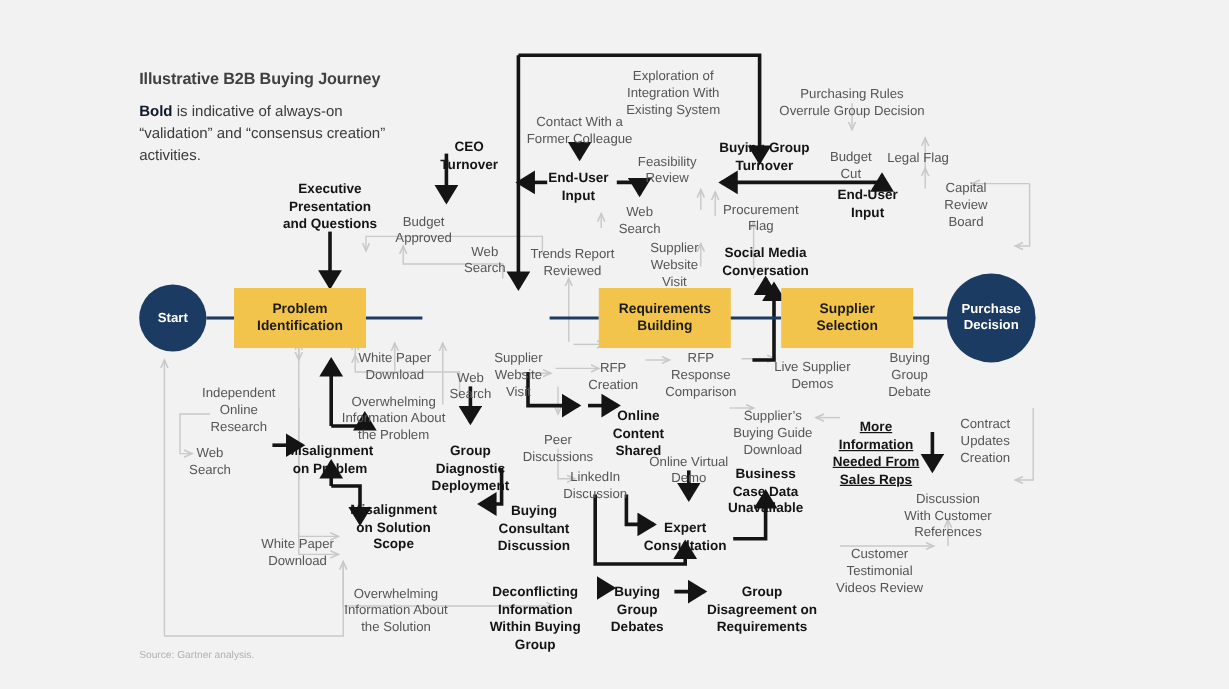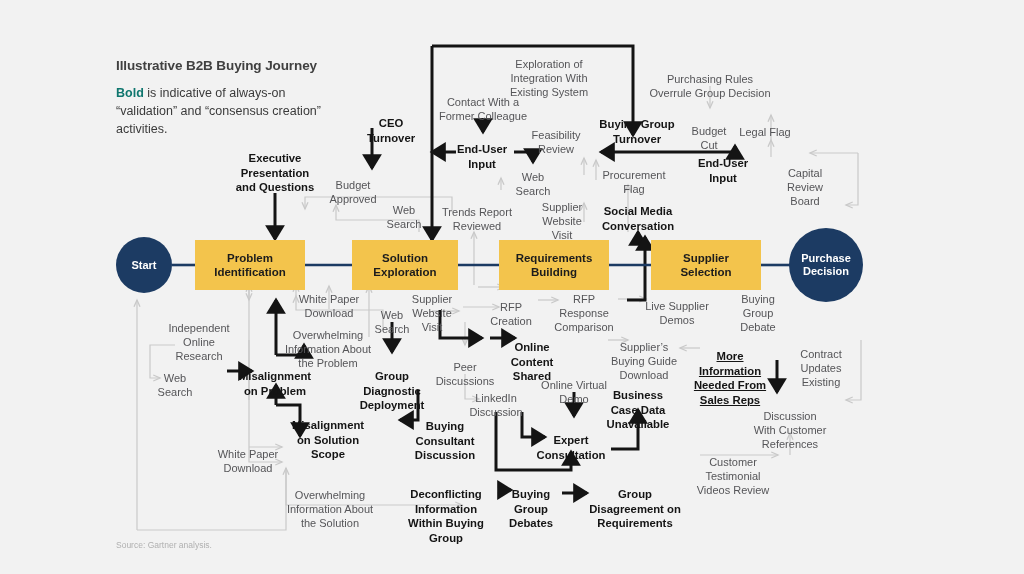--- a/index.html
+++ b/index.html
@@ -15,21 +15,21 @@
   svg.arrows{position:absolute;left:0;top:0;width:1024px;height:574px;pointer-events:none;}
 
   .hdr-title{
     position:absolute;left:116px;top:58px;
     font-size:13.5px;font-weight:bold;color:#404040;letter-spacing:-0.1px;
   }
   .hdr-sub{
     position:absolute;left:116px;top:84px;width:210px;
     font-size:12.5px;line-height:18px;color:#3a3a3a;
   }
-  .hdr-sub b{color:#0f766e;font-weight:bold;}
+  .hdr-sub b{color:#0f172a;font-weight:bold;}
 
   .stage{
     position:absolute;
     background:#f3c44c;
     display:flex;align-items:center;justify-content:center;
     text-align:center;
     font-size:11.5px;font-weight:bold;line-height:14px;color:#1c1c1c;
     box-sizing:border-box;
   }
   .endpoint{
@@ -177,24 +177,20 @@
   <div class="hdr-title">Illustrative B2B Buying Journey</div>
   <div class="hdr-sub"><b>Bold</b><span> is indicative of always-on “validation” and “consensus creation” activities.</span></div>
 
   <div class="endpoint" style="left:116px;top:237px;width:56px;height:56px;">
     <span style="white-space: pre-line;">Start</span>
   </div>
   <div class="stage" style="left:195px;top:240px;width:110px;height:50px;">
     <span style="white-space: pre-line;">Problem
 Identification</span>
   </div>
-  <div class="stage" style="left:352px;top:240px;width:106px;height:50px;">
-    <span style="white-space: pre-line;">Solution
-Exploration</span>
-  </div>
   <div class="stage" style="left:499px;top:240px;width:110px;height:50px;">
     <span style="white-space: pre-line;">Requirements
 Building</span>
   </div>
   <div class="stage" style="left:651px;top:240px;width:110px;height:50px;">
     <span style="white-space: pre-line;">Supplier
 Selection</span>
   </div>
   <div class="endpoint" style="left:789px;top:228px;width:74px;height:74px;">
     <span style="white-space: pre-line;">Purchase
@@ -206,21 +202,21 @@
 Turnover</div>
       <div class="node" style="left: 353px; top: 178px; width: 80px;">Budget
 Approved</div>
       <div class="node bold" style="left: 275px; top: 151px; width: 120px;">Executive
 Presentation
 and Questions</div>
       <div class="node" style="left: 404px; top: 203px; width: 60px;">Web
 Search</div>
       <div class="node" style="left: 483px; top: 95px; width: 130px;">Contact With a
 Former Colleague</div>
-      <div class="node" style="left: 549px; top: 57px; width: 130px;">Exploration of
+      <div class="node" style="left: 561px; top: 57px; width: 130px;">Exploration of
 Integration With
 Existing System</div>
       <div class="node bold" style="left: 482px; top: 142px; width: 90px;">End-User
 Input</div>
       <div class="node" style="left: 556px; top: 128px; width: 80px;">Feasibility
 Review</div>
       <div class="node" style="left: 533px; top: 170px; width: 60px;">Web
 Search</div>
       <div class="node" style="left: 477px; top: 205px; width: 110px;">Trends Report
 Reviewed</div>
@@ -233,21 +229,21 @@
 Flag</div>
       <div class="node bold" style="left: 638px; top: 204px; width: 110px;">Social Media
 Conversation</div>
       <div class="node" style="left: 710px; top: 72px; width: 170px;">Purchasing Rules
 Overrule Group Decision</div>
       <div class="node" style="left: 709px; top: 124px; width: 70px;">Budget
 Cut</div>
       <div class="node" style="left: 765px; top: 125px; width: 80px;">Legal Flag</div>
       <div class="node bold" style="left: 723px; top: 156px; width: 90px;">End-User
 Input</div>
-      <div class="node" style="left: 805px; top: 166px; width: 70px;">Capital
+      <div class="node" style="left: 805px; top: 150px; width: 70px;">Capital
 Review
 Board</div>
     </div>
   <div id="nodes-below">
       <div class="node" style="left: 199px; top: 321px; width: 100px;">Independent
 Online
 Research</div>
       <div class="node" style="left: 175px; top: 371px; width: 60px;">Web
 Search</div>
       <div class="node" style="left: 329px; top: 292px; width: 100px;">White Paper
@@ -312,21 +308,21 @@
 Demos</div>
       <div class="node" style="left: 758px; top: 292px; width: 70px;">Buying
 Group
 Debate</div>
       <div class="node bold" style="left: 730px; top: 349px; width: 110px; text-decoration: underline;">More
 Information
 Needed From
 Sales Reps</div>
       <div class="node" style="left: 821px; top: 347px; width: 80px;">Contract
 Updates
-Existing</div>
+Creation</div>
       <div class="node" style="left: 790px; top: 409px; width: 110px;">Discussion
 With Customer
 References</div>
       <div class="node" style="left: 733px; top: 455px; width: 110px;">Customer
 Testimonial
 Videos Review</div>
     </div>
 
   <div class="src">Source: Gartner analysis.</div>
 </div>

